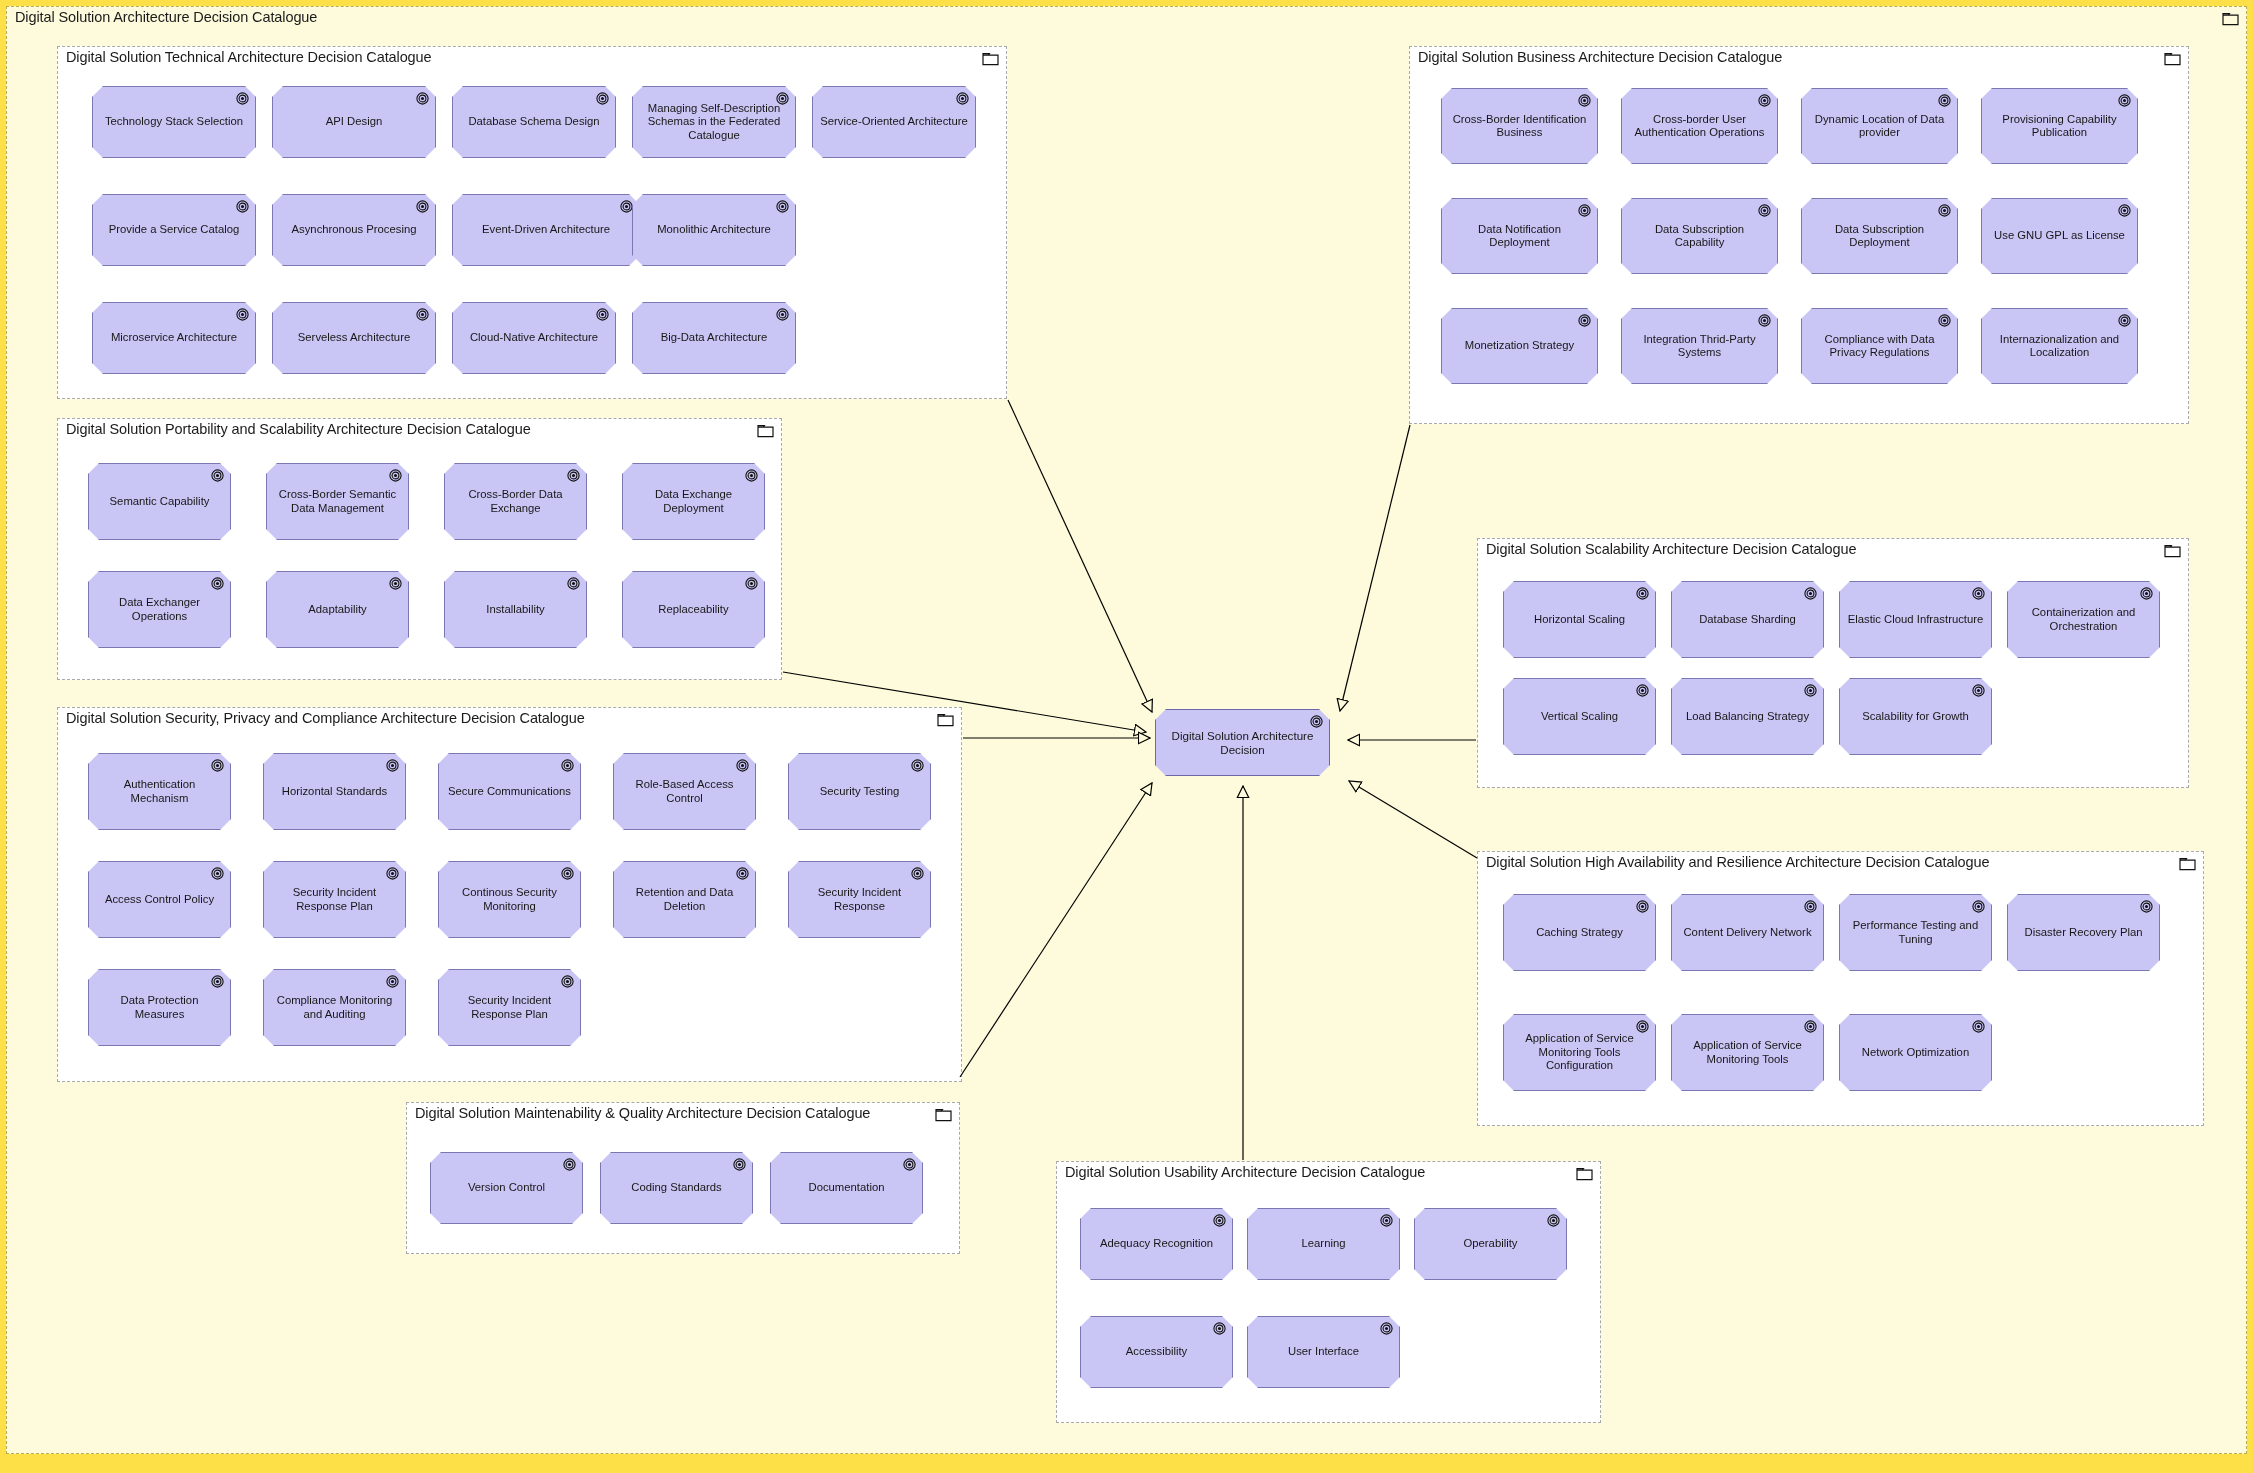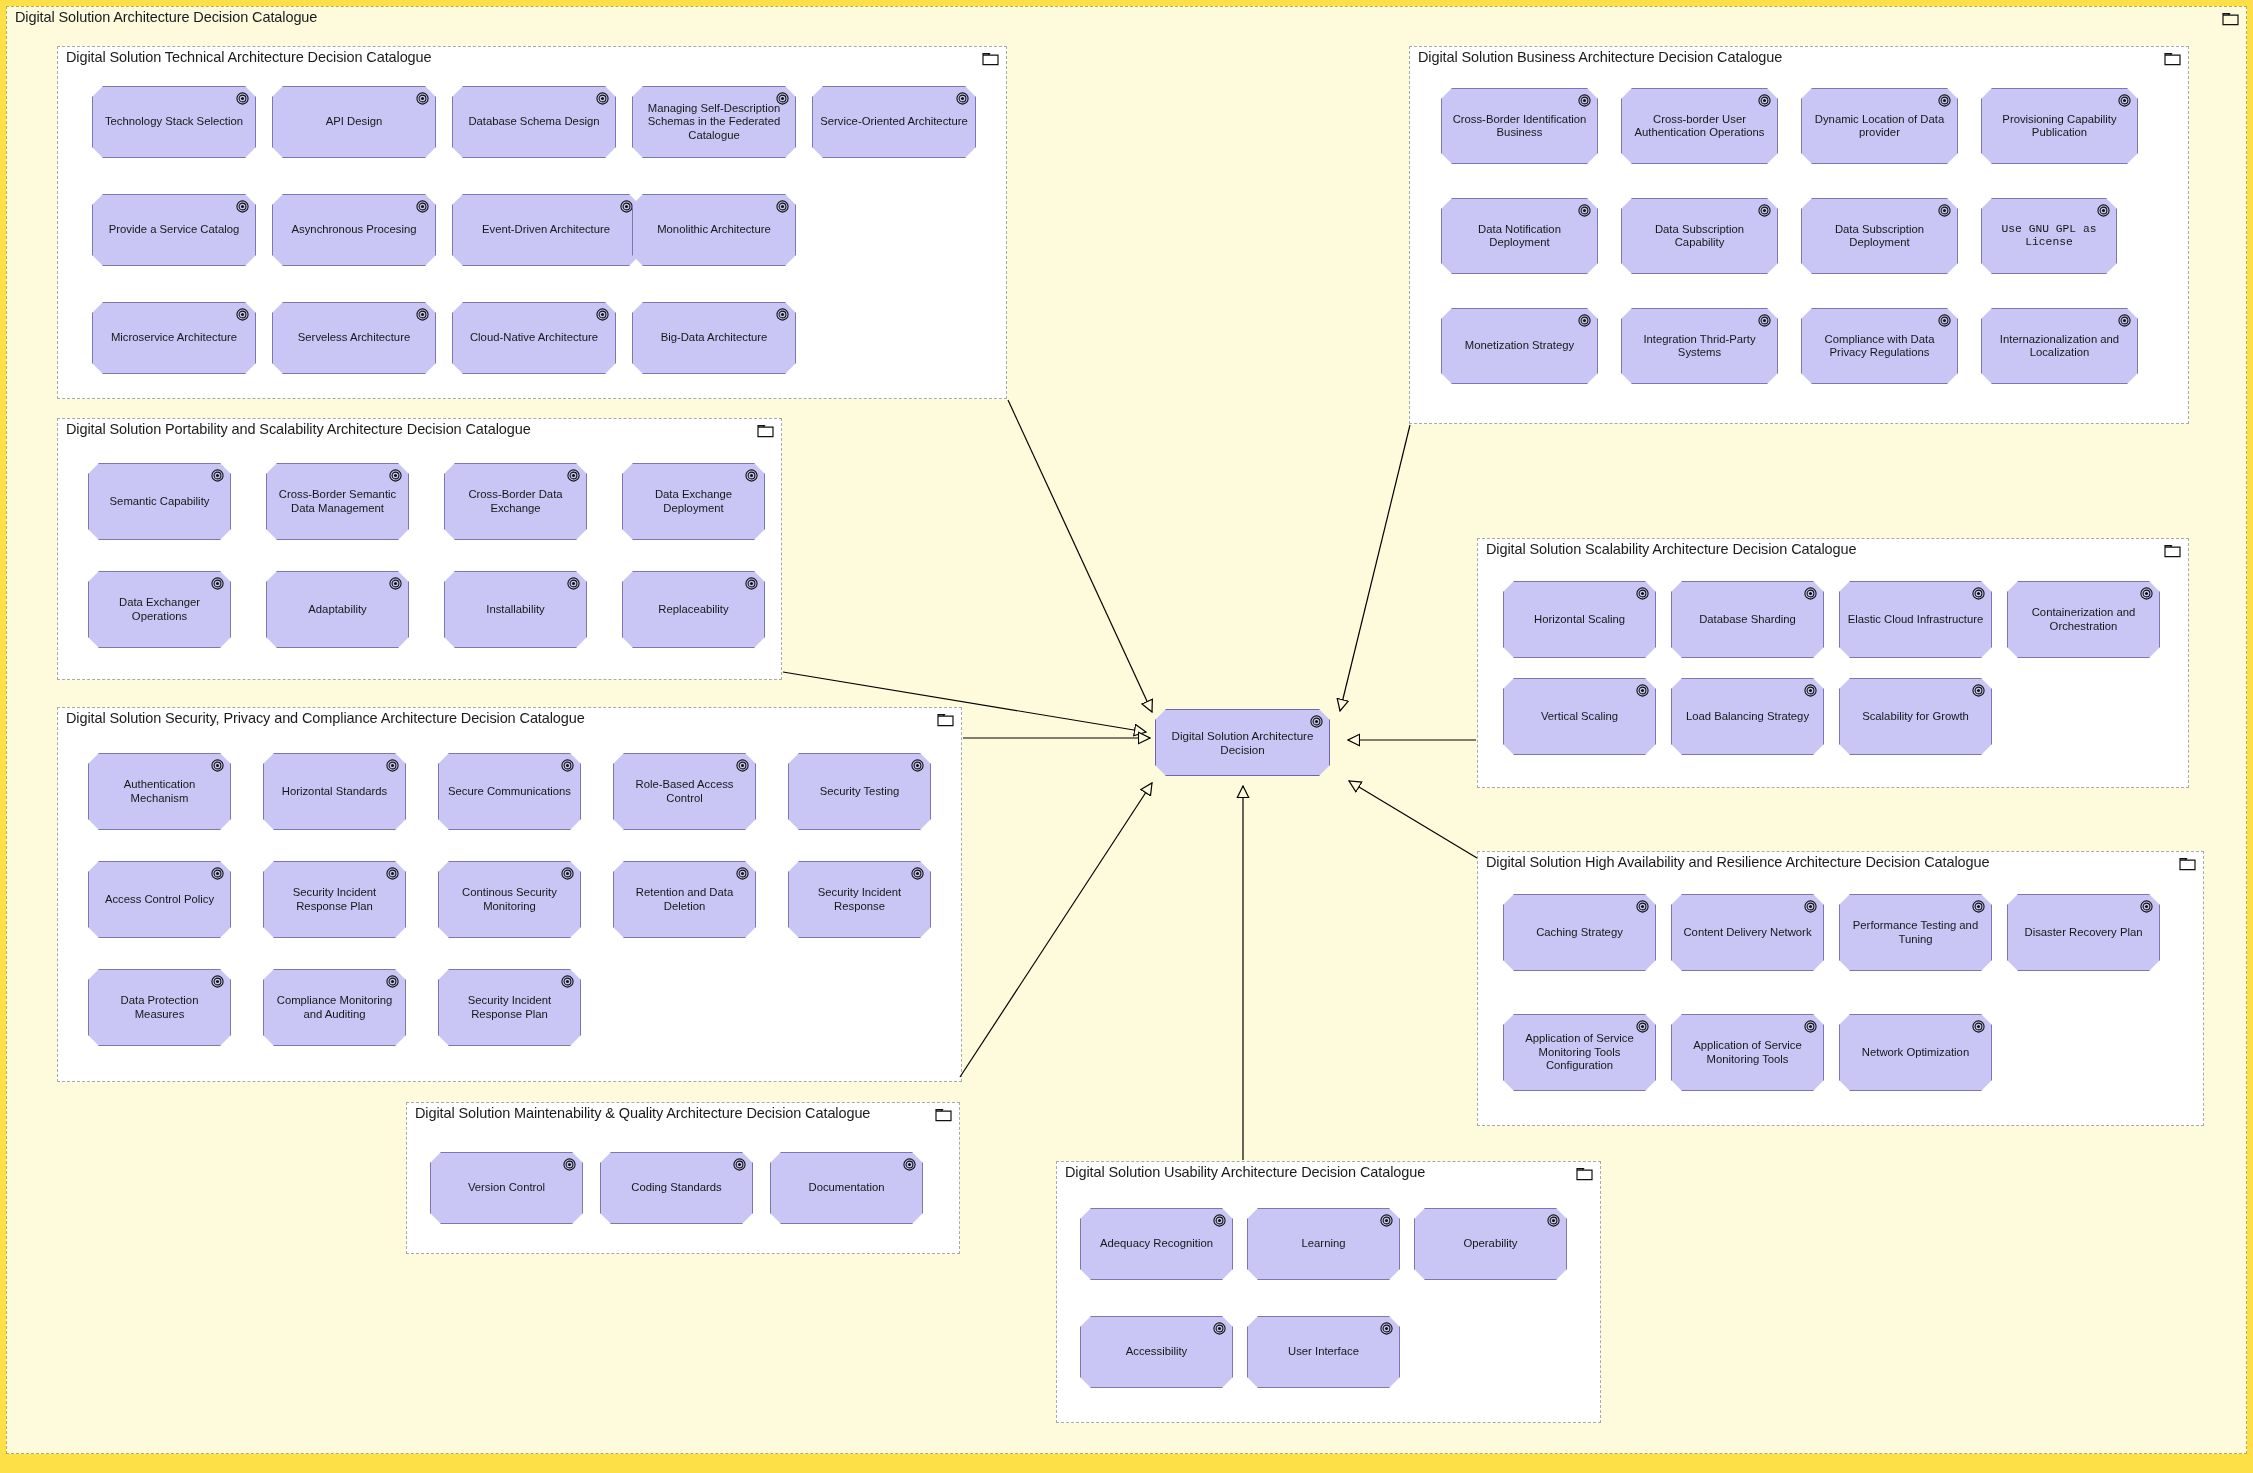--- a/index.html
+++ b/index.html
@@ -299,21 +299,21 @@
       <span class="label">Data Subscription Capability</span>
     </div>
     <div class="node" style="left: 1801px; top: 198px; width: 157px; height: 76px;">
       <svg class="req-icon" viewBox="0 0 13 13">
         <circle cx="6.5" cy="6.5" r="5.6" fill="none" stroke="#111" stroke-width="1.1"></circle>
         <circle cx="6.5" cy="6.5" r="3.4" fill="none" stroke="#111" stroke-width="1.1"></circle>
         <circle cx="6.5" cy="6.5" r="1.5" fill="#111"></circle>
       </svg>
       <span class="label">Data Subscription Deployment</span>
     </div>
-    <div class="node" style="left: 1981px; top: 198px; width: 136px; height: 76px; font-family: Liberation Mono, monospace;">
+    <div class="node" style="left: 1981px; top: 198px; width: 157px; height: 76px;">
       <svg class="req-icon" viewBox="0 0 13 13">
         <circle cx="6.5" cy="6.5" r="5.6" fill="none" stroke="#111" stroke-width="1.1"></circle>
         <circle cx="6.5" cy="6.5" r="3.4" fill="none" stroke="#111" stroke-width="1.1"></circle>
         <circle cx="6.5" cy="6.5" r="1.5" fill="#111"></circle>
       </svg>
       <span class="label">Use GNU GPL as License</span>
     </div>
     <div class="node" style="left: 1441px; top: 308px; width: 157px; height: 76px;">
       <svg class="req-icon" viewBox="0 0 13 13">
         <circle cx="6.5" cy="6.5" r="5.6" fill="none" stroke="#111" stroke-width="1.1"></circle>

